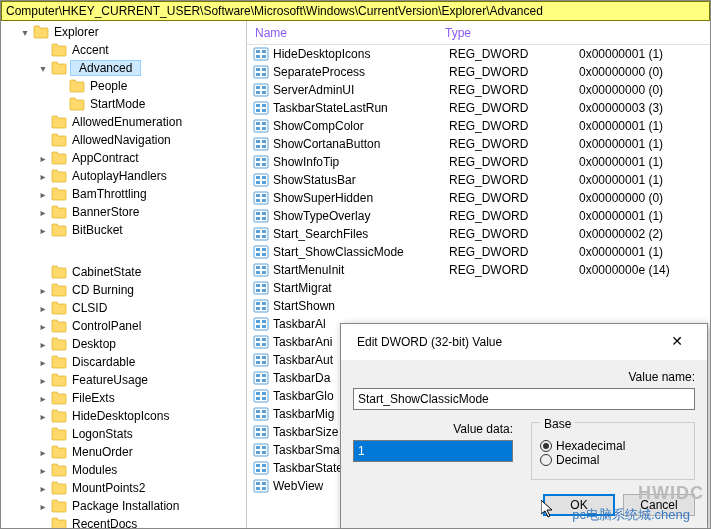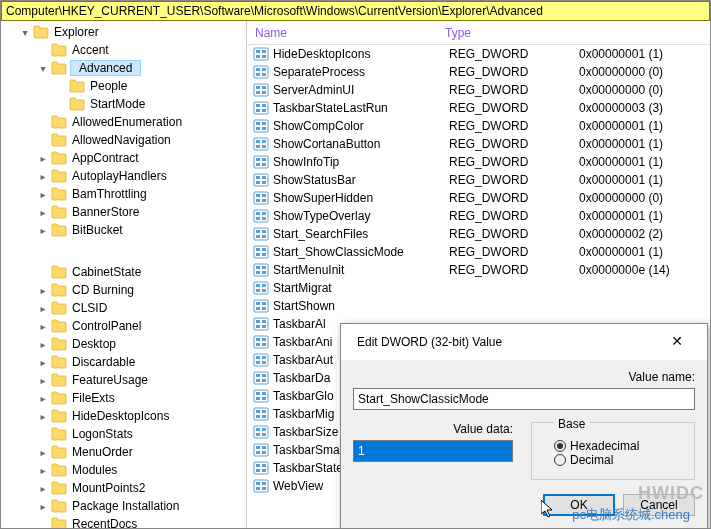--- a/index.html
+++ b/index.html
@@ -31,21 +31,21 @@
   .dlg-title { display: flex; align-items: center; justify-content: space-between; height: 36px; padding: 0 16px; background: #fff; }
   .dlg-title .tt { font-size: 12px; }
   .dlg-close { width: 28px; height: 20px; text-align: center; font-size: 14px; line-height: 18px; cursor: default; }
   .dlg-body { padding: 10px 12px 12px; }
   .field-lbl { margin-bottom: 4px; text-align: right; }
   .txt { width: 100%; border: 1px solid #7a7a7a; padding: 3px 4px; font-size: 12px; background: #fff; }
   .row2 { display: flex; gap: 18px; margin-top: 12px; }
   .col-left { flex: 1; }
   .col-left .txt { width: 160px; }
   .sel-input { background: #0078d7; color: #fff; }
-  .fieldset { border: 1px solid #ccc; padding: 6px 22px 8px; width: 178px; }
+  .fieldset { border: 1px solid #ccc; padding: 6px 8px 8px; width: 178px; }
   .fieldset .legend { position: relative; top: -12px; background: #f0f0f0; padding: 0 4px; display: inline-block; }
   .radio-row { display: flex; align-items: center; gap: 4px; margin-top: -4px; margin-bottom: 4px; }
   .radio { width: 12px; height: 12px; border: 1px solid #333; border-radius: 50%; display: inline-flex; align-items: center; justify-content: center; }
   .radio.checked::after { content: ""; width: 6px; height: 6px; background: #333; border-radius: 50%; }
   .dlg-buttons { display: flex; justify-content: flex-end; gap: 8px; margin-top: 14px; }
   .btn { min-width: 72px; height: 22px; border: 1px solid #adadad; background: #e1e1e1; text-align: center; line-height: 20px; cursor: default; }
   .btn.def { border: 1px solid #0078d7; box-shadow: inset 0 0 0 1px #0078d7; }
   .cursor { position: absolute; left: 200px; top: 176px; font-size: 16px; pointer-events: none; }
   .watermark { position: absolute; right: 6px; bottom: 24px; color: #bbb; font-size: 18px; font-weight: bold; letter-spacing: 1px; pointer-events: none; }
   .watermark2 { position: absolute; right: 20px; bottom: 4px; color: #3a7abf; font-size: 13px; pointer-events: none; }

